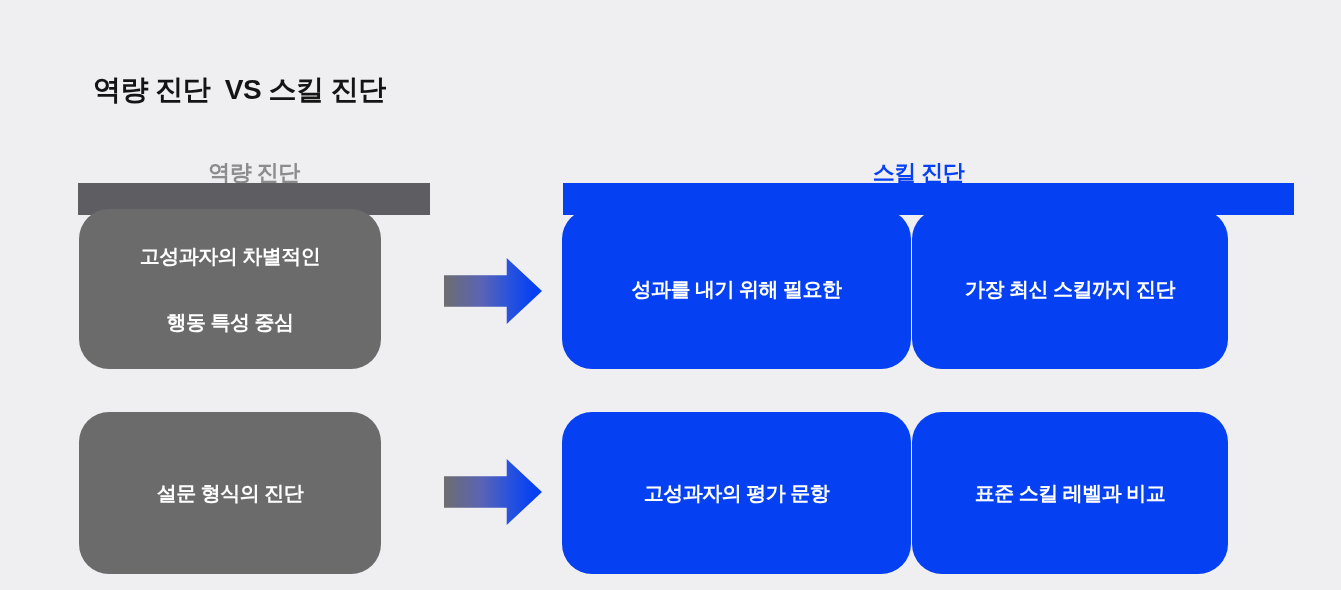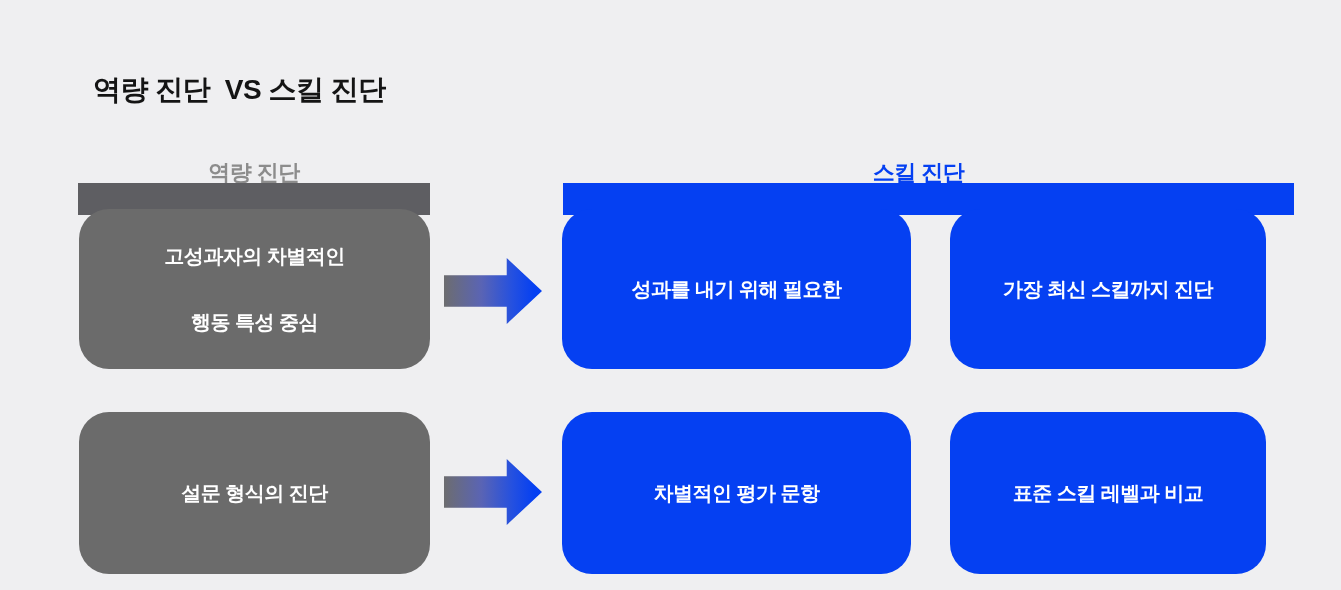--- a/index.html
+++ b/index.html
@@ -47,26 +47,26 @@
     flex-direction: column;
     justify-content: center;
     align-items: center;
     color: var(--box-text, #FFFFFF);
     font-size: 20px;
     font-weight: 700;
     line-height: 34px;
     text-align: center;
     letter-spacing: -0.5px;
   }
-  .gray { background: var(--box-gray, #6B6B6B); left: 47px; width: 351px; }
+  .gray { background: var(--box-gray, #6B6B6B); left: 47px; width: 302px; }
   .blue { background: var(--accent-blue, #0540F2); }
   .r1 { top: 177px; height: 160px; }
   .r2 { top: 380px; height: 162px; }
   .c1 { left: 530px; width: 349px; gap: 28px; }
-  .c2 { left: 918px; width: 316px; }
+  .c2 { left: 880px; width: 316px; }
   .arrow {
     position: absolute;
     left: 412px;
     width: 98px;
     height: 66px;
     background: linear-gradient(90deg, #6D6D6F 0%, #5A64B4 38%, #2450E0 70%, var(--accent-blue, #0540F2) 92%);
     clip-path: polygon(0 26%, 64% 26%, 64% 0, 100% 50%, 64% 100%, 64% 74%, 0 74%);
   }
   .a1 { top: 226px; }
   .a2 { top: 427px; }
@@ -99,20 +99,20 @@
     <div>가장 최신 스킬까지 진단</div>
   </div>
 
   <div class="box gray r2">
     <div>설문 형식의 진단</div>
   </div>
 
   <div class="arrow a2"></div>
 
   <div class="box blue r2 c1">
-    <div>차별적인 평가 문항</div>
+    <div>고성과자의 평가 문항</div>
   </div>
 
   <div class="box blue r2 c2">
     <div>표준 스킬 레벨과 비교</div>
   </div>
 
 </div>
 
 </body></html>

